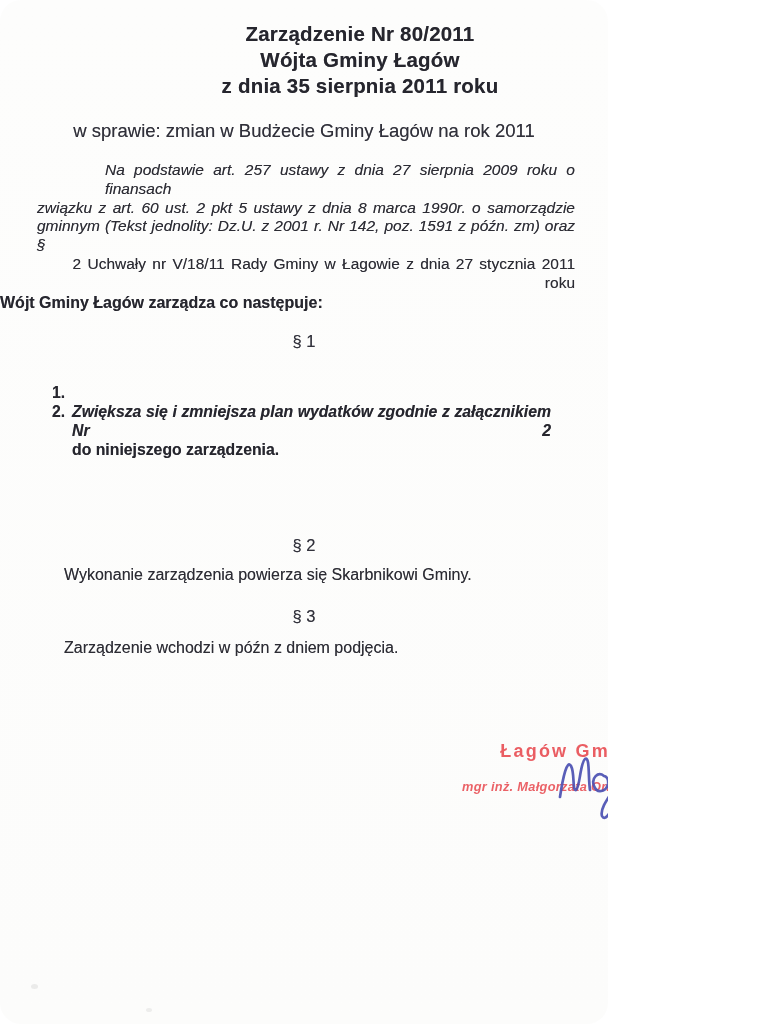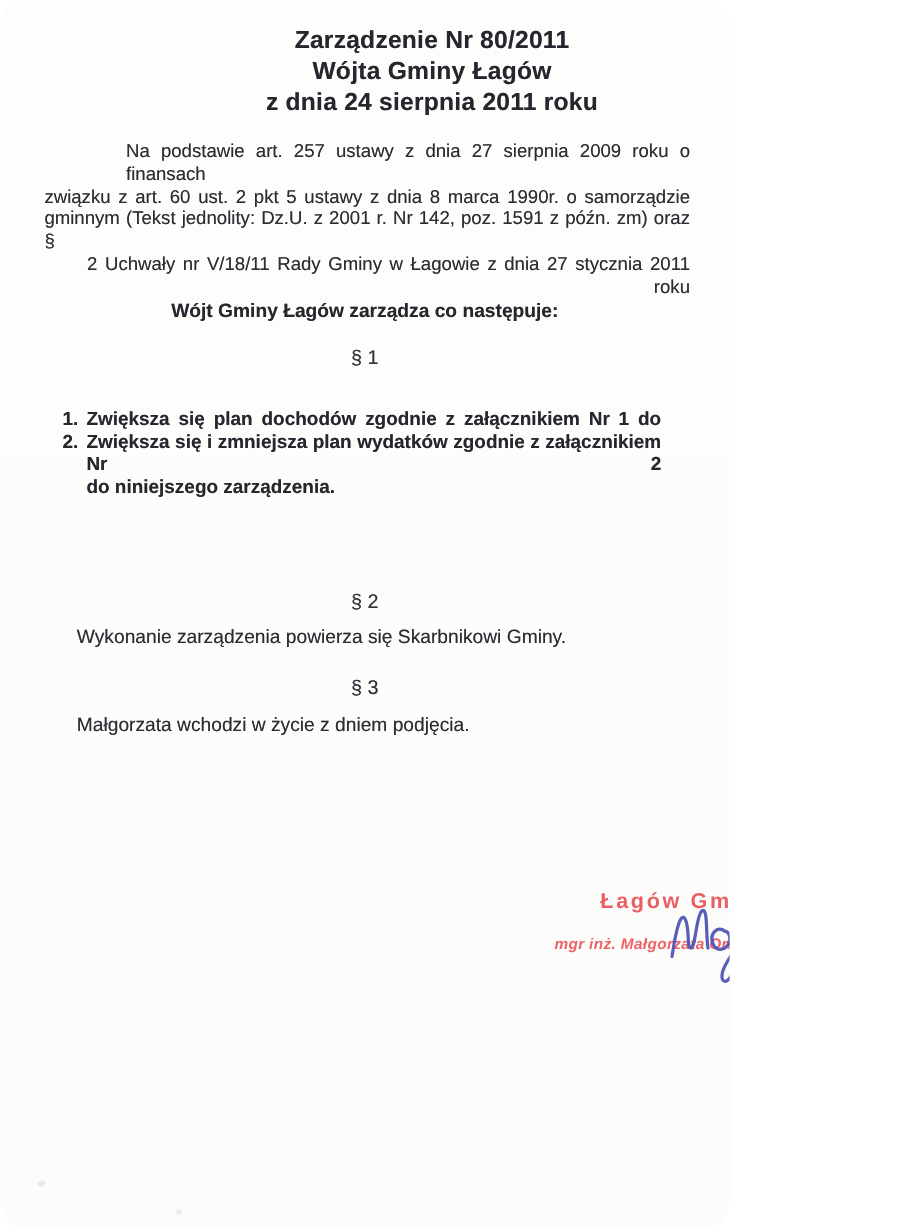--- a/index.html
+++ b/index.html
@@ -35,26 +35,26 @@
     text-align: center;
     font-size: 18.5px;
     line-height: 23px;
     color: #30303a;
   }
   .legal-basis {
     margin: 19px 33px 0 37px;
     font-size: 15.5px;
     line-height: 18.8px;
   }
-  .jline { text-align: justify; text-align-last: justify; }
+  .jline { text-align: justify; text-align-last: justify; font-style: italic; }
   .jline.first { padding-left: 68px; }
   .lastline { text-align: right; word-spacing: 2px; }
 
   .decree-statement {
-    text-align: center;
+    text-align: left;
     font-weight: bold;
     font-size: 16px;
     line-height: 19px;
     color: #26262e;
   }
   .section-mark {
     text-align: center;
     font-size: 16.5px;
     line-height: 18px;
     color: #32323c;
@@ -128,58 +128,58 @@
   .speck-faint-2 { left: 146px; top: 1008px; width: 6px; height: 4px; background: #ededec; }
 </style>
 </head>
 <body>
 
 <div class="page">
 
   <div class="title-block">
     <div>Zarządzenie Nr 80/2011</div>
     <div>Wójta Gminy Łagów</div>
-    <div>z dnia 24 sierpnia 2011 roku</div>
+    <div>z dnia 35 sierpnia 2011 roku</div>
   </div>
 
+  <div class="subject-line">w sprawie: zmian w Budżecie Gminy  Łagów na rok 2011</div>
 
   <div class="legal-basis">
     <div class="jline first">Na podstawie art. 257  ustawy z dnia 27 sierpnia 2009 roku o finansach</div>
     <div class="jline">związku z art. 60 ust. 2 pkt 5 ustawy z dnia 8 marca 1990r. o samorządzie</div>
     <div class="jline">gminnym (Tekst jednolity: Dz.U. z 2001 r. Nr 142, poz. 1591 z późn. zm) oraz §</div>
     <div class="lastline">2 Uchwały nr V/18/11  Rady Gminy w Łagowie z dnia 27 stycznia 2011 roku</div>
   </div>
 
   <div class="decree-statement">Wójt Gminy Łagów zarządza co następuje:</div>
 
   <div class="section-mark section-1">§ 1</div>
 
   <div class="ordered-list">
     <div class="list-item">
       <span class="item-number">1.</span>
       <span class="item-text">
-        <span class="jline" style="display:block;">Zwiększa się  plan dochodów  zgodnie z załącznikiem Nr 1 do</span>
       </span>
     </div>
     <div class="list-item">
       <span class="item-number">2.</span>
       <span class="item-text">
         <span class="jline" style="display:block;">Zwiększa się i zmniejsza plan wydatków  zgodnie z załącznikiem Nr 2</span>
         <span style="display:block;">do niniejszego zarządzenia.</span>
       </span>
     </div>
   </div>
 
   <div class="section-mark section-2">§ 2</div>
 
   <div class="statement execution">Wykonanie zarządzenia powierza się Skarbnikowi Gminy.</div>
 
   <div class="section-mark section-3">§ 3</div>
 
-  <div class="statement effective">Małgorzata wchodzi w życie z dniem podjęcia.</div>
+  <div class="statement effective">Zarządzenie wchodzi w późn z dniem podjęcia.</div>
 
   <div class="stamp">
     <div class="stamp-title" style="color: rgb(232, 72, 78);">Łagów Gminy Łagów</div>
     <div class="stamp-name" style="color: rgb(232, 72, 78);">mgr inż. Małgorzata Orłowska-Masternak</div>
   </div>
 
   <svg class="signature-svg" viewBox="0 0 100 76">
     <path d="M6,50 C9,30 13,12 17,19 C21,26 18,44 22,43 C26,41 26,16 31,12 C36,9 34,30 36,43" style="stroke: rgb(75, 80, 178);"></path>
     <path d="M50,29 C44,24 37,31 40,39 C43,47 52,45 54,37 C55,32 52,29 50,29" style="stroke: rgb(75, 80, 178);"></path>
     <path d="M56,27 C59,34 63,41 61,51 C58,65 51,75 48,69 C46,63 52,54 58,45" style="stroke: rgb(75, 80, 178);"></path>

